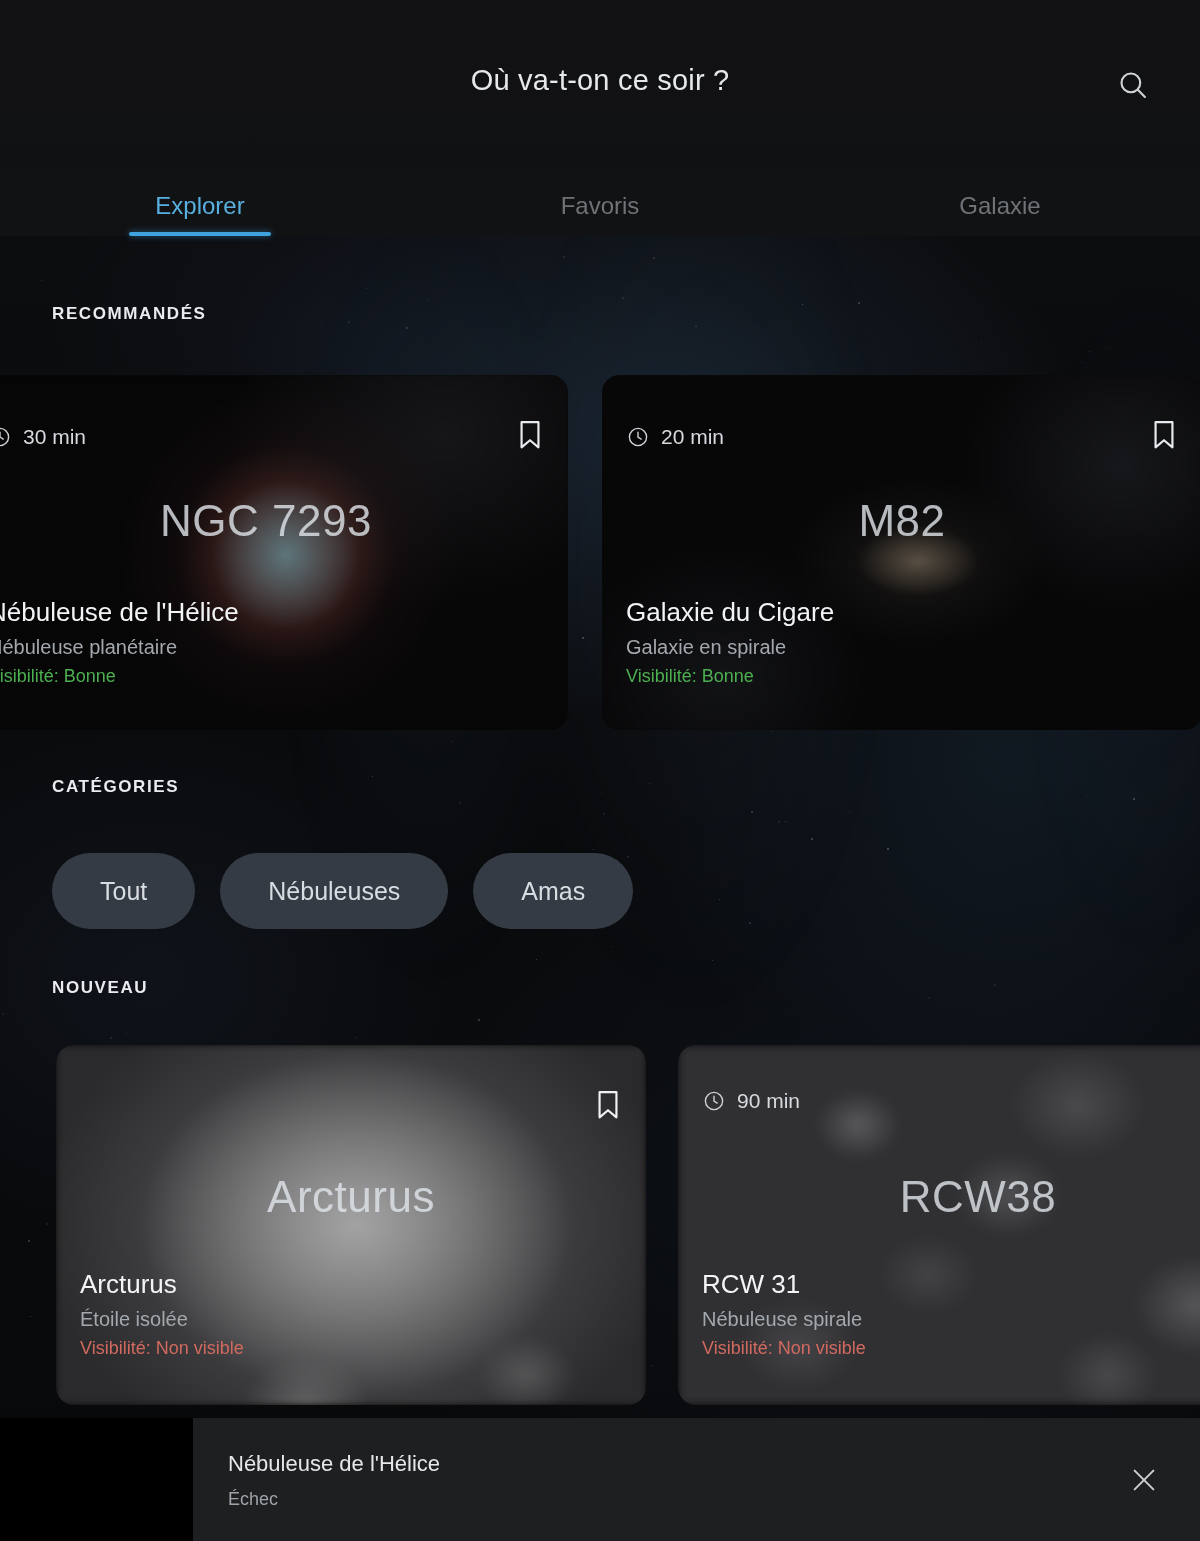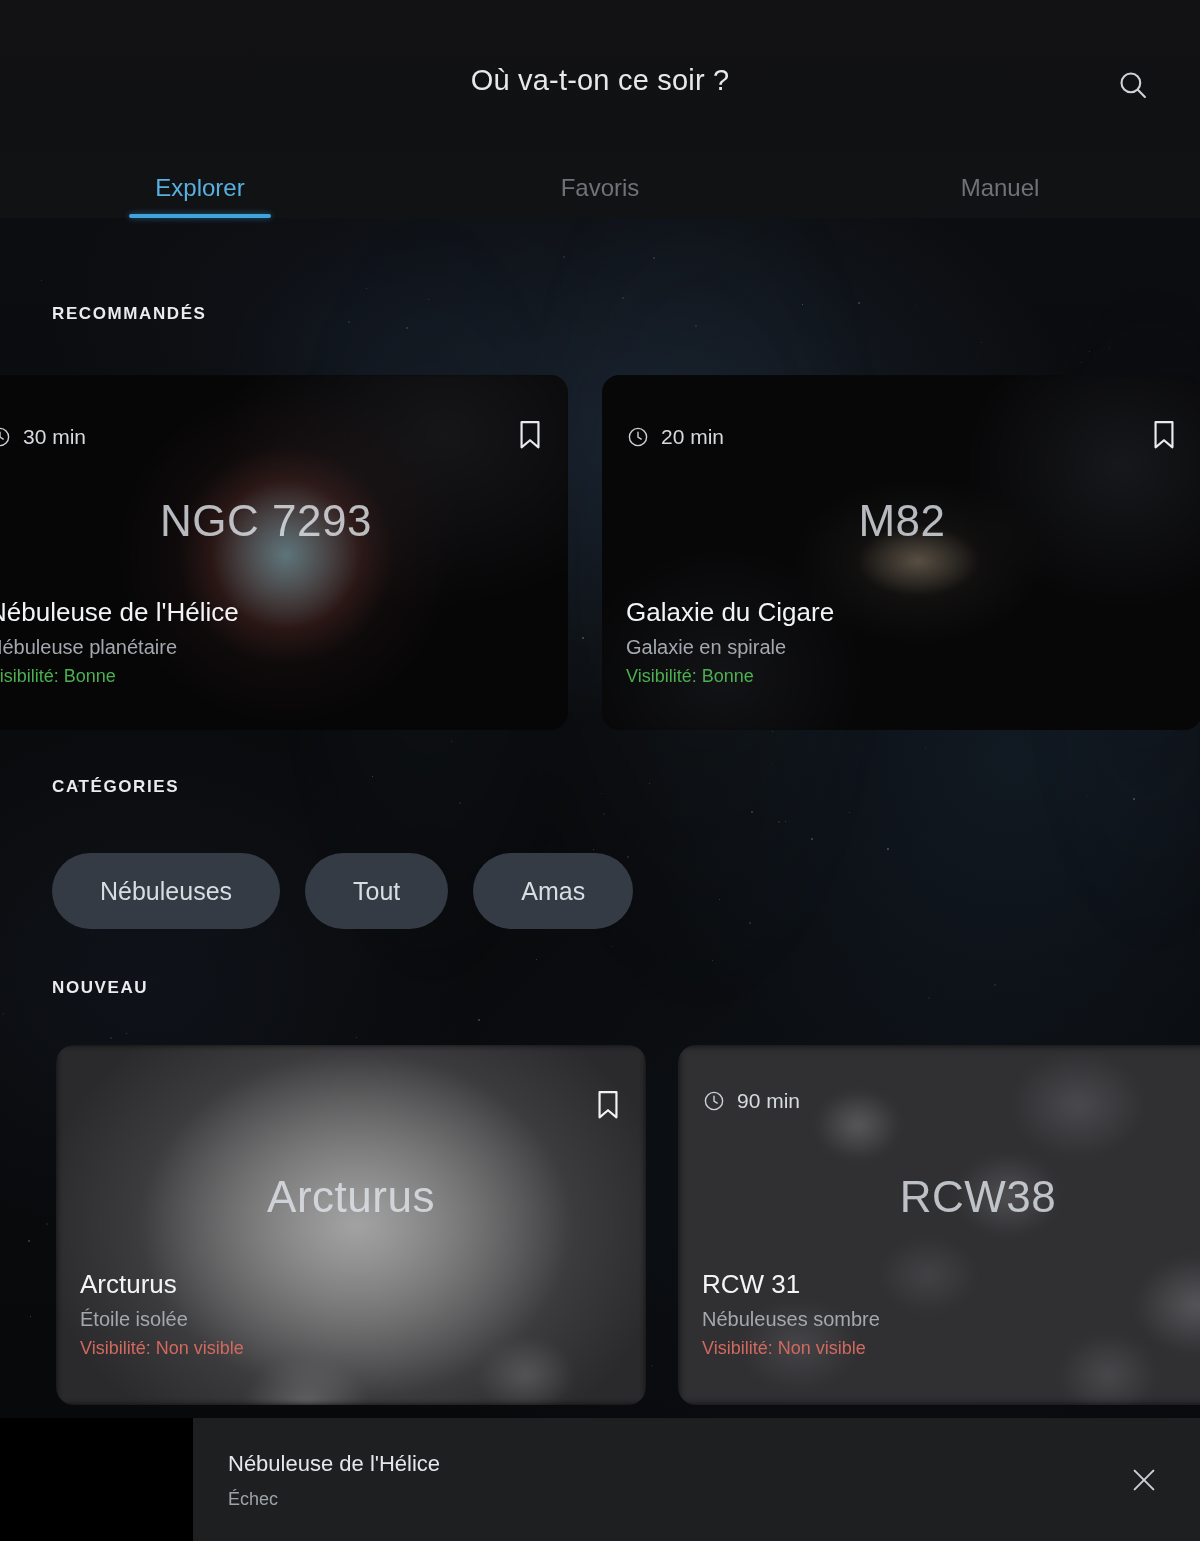--- a/index.html
+++ b/index.html
@@ -52,21 +52,21 @@
   }
   .search-btn {
     position: absolute; top: 60px; left: 1108px;
     width: 50px; height: 50px;
     display: flex; align-items: center; justify-content: center;
     cursor: pointer;
   }
 
   
   .tabbar {
-    position: absolute; top: 152px; left: 0; width: 1200px; height: 66px;
+    position: absolute; top: 170px; left: 0; width: 1200px; height: 66px;
     background: #111214;
     display: flex; z-index: 5;
   }
   .tab {
     flex: 1 1 0; position: relative;
     display: flex; align-items: flex-start; justify-content: center;
     padding-top: 22px;
     font-size: 24px; color: #6e7378;
     cursor: pointer;
   }
@@ -345,21 +345,21 @@
 
   <div class="tabbar">
     <div class="tab active">
       <span>Explorer</span>
       <span class="tab-underline"></span>
     </div>
     <div class="tab">
       <span>Favoris</span>
     </div>
     <div class="tab">
-      <span>Manuel</span>
+      <span>Galaxie</span>
     </div>
   </div>
 
   <div class="content">
 
     <div class="section-label" id="lbl-reco">RECOMMANDÉS</div>
 
     <div class="card" id="card-ngc7293">
       <div class="card-bg"></div>
       <div class="meta-row">
@@ -404,22 +404,22 @@
       <div class="card-info" style="top:222px">
         <div class="card-title">Galaxie du Cigare</div>
         <div class="card-sub">Galaxie en spirale</div>
         <div class="card-vis vis-good">Visibilité: Bonne</div>
       </div>
     </div>
 
     <div class="section-label" id="lbl-cat">CATÉGORIES</div>
 
     <div class="pills">
+      <div class="pill">Tout</div>
       <div class="pill">Nébuleuses</div>
-      <div class="pill">Tout</div>
       <div class="pill">Amas</div>
     </div>
 
     <div class="section-label" id="lbl-new">NOUVEAU</div>
 
     <div class="card" id="card-arcturus">
       <div class="card-bg"></div>
       <div class="meta-row">
         <div class="duration">
           <span></span>
@@ -445,21 +445,21 @@
           <svg width="24" height="24" viewBox="0 0 24 24" fill="none">
             <circle cx="12" cy="12" r="8.6" stroke="#cdd1d6" stroke-width="1.4"></circle>
             <path d="M12 7.2V12l3.2 2.1" stroke="#cdd1d6" stroke-width="1.4" stroke-linecap="round"></path>
           </svg>
           <span>90 min</span>
         </div>
       </div>
       <div class="overlay-name" style="top:127px">RCW38</div>
       <div class="card-info" style="top:224px">
         <div class="card-title">RCW 31</div>
-        <div class="card-sub">Nébuleuses sombre</div>
+        <div class="card-sub">Nébuleuse spirale</div>
         <div class="card-vis vis-bad">Visibilité: Non visible</div>
       </div>
     </div>
 
   </div>
 
   <div class="bottombar">
     <div class="bottom-thumb"></div>
     <div class="bottom-text">
       <div class="bottom-title">Nébuleuse de l'Hélice</div>

